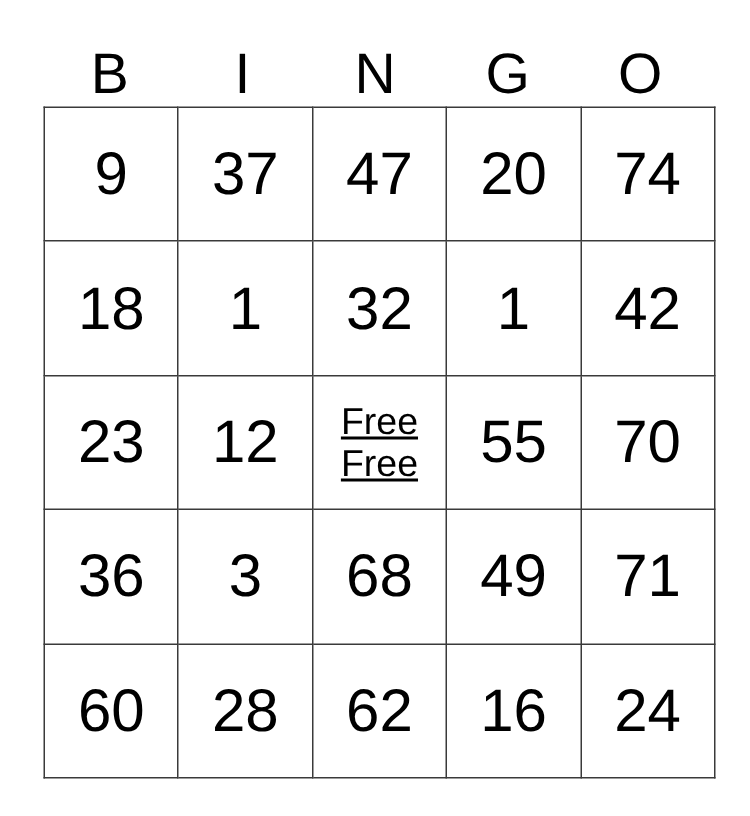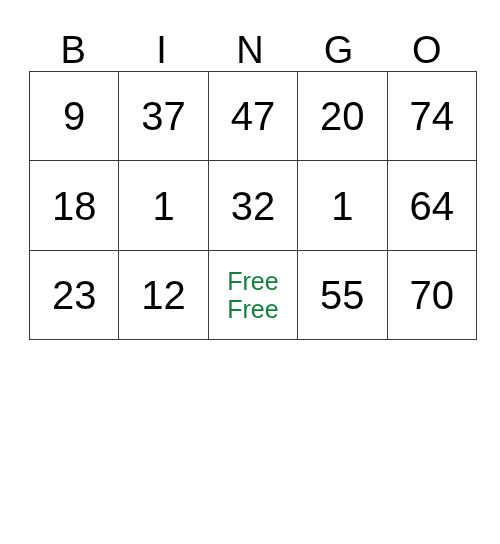--- a/index.html
+++ b/index.html
@@ -62,21 +62,22 @@
     display: block;
     font-size: 40px;
     line-height: 1;
     color: #000000;
     white-space: nowrap;
   }
   .cell-free {
     display: block;
     font-size: 25px;
     line-height: 1.12;
-    color: #15803d;
+    color: #000000;
+    text-decoration: underline;
   }
   .cell-free .free-line {
     display: block;
   }
 </style>
 </head>
 <body>
 
 <div id="bingo-card">
 
@@ -114,21 +115,21 @@
         <td>
             <span class="cell-number">1</span>
           </td>
         <td>
             <span class="cell-number">32</span>
           </td>
         <td>
             <span class="cell-number">1</span>
           </td>
         <td>
-            <span class="cell-number">64</span>
+            <span class="cell-number">42</span>
           </td>
       </tr>
       <tr>
         <td>
             <span class="cell-number">23</span>
           </td>
         <td>
             <span class="cell-number">12</span>
           </td>
         <td>
@@ -137,16 +138,50 @@
             <span class="free-line">Free</span>
           </span>
         </td>
         <td>
             <span class="cell-number">55</span>
           </td>
         <td>
             <span class="cell-number">70</span>
           </td>
       </tr>
+      <tr>
+        <td>
+            <span class="cell-number">36</span>
+          </td>
+        <td>
+            <span class="cell-number">3</span>
+          </td>
+        <td>
+            <span class="cell-number">68</span>
+          </td>
+        <td>
+            <span class="cell-number">49</span>
+          </td>
+        <td>
+            <span class="cell-number">71</span>
+          </td>
+      </tr>
+      <tr>
+        <td>
+            <span class="cell-number">60</span>
+          </td>
+        <td>
+            <span class="cell-number">28</span>
+          </td>
+        <td>
+            <span class="cell-number">62</span>
+          </td>
+        <td>
+            <span class="cell-number">16</span>
+          </td>
+        <td>
+            <span class="cell-number">24</span>
+          </td>
+      </tr>
     </tbody>
   </table>
 
 </div>
 
 </body></html>

